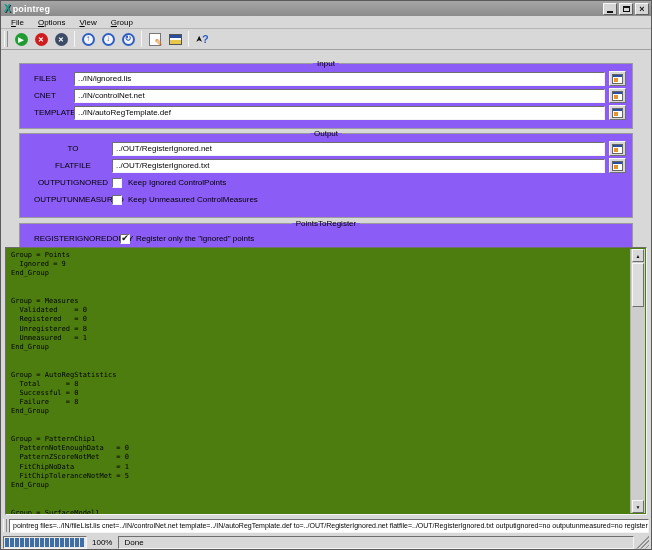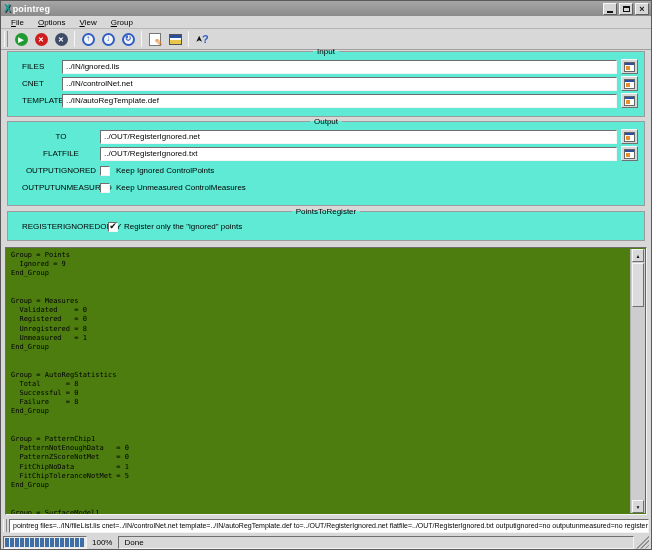--- a/index.html
+++ b/index.html
@@ -52,22 +52,22 @@
   .icon-page{position:relative;width:12px;height:13px;background:#fff;border:1px solid #777;}
   .icon-page .pencil{position:absolute;right:-3px;bottom:-3px;color:#e07818;font-size:10px;line-height:10px;}
   .icon-winframe{width:13px;height:11px;border:1px solid #555;background:#fff;display:flex;flex-direction:column;}
   .icon-winframe .wf-top{height:3px;background:#2b4f9e;}
   .icon-winframe .wf-mid{flex:1;background:#fff;}
   .icon-winframe .wf-bot{height:4px;background:#e8c84a;}
   .icon-whatsthis{display:flex;align-items:center;}
   .wt-arrow{display:inline-block;transform:rotate(-90deg);font-size:9px;color:#111;}
   .wt-q{color:var(--arrow-blue,#2f5fc4);font-weight:bold;font-size:11px;margin-left:-1px;}
   
-  fieldset{position:absolute;left:6px;right:6px;margin:0;
-    border:1px solid #9b9b9b;padding:1px 6px 3px 6px;background:#5eead4;}
+  fieldset{position:absolute;left:6px;right:6px;margin:12px;
+    border:1px solid #9b9b9b;padding:1px 6px 3px 6px;background:#8b5cf6;}
   legend{margin:0 auto;padding:0 4px;font-size:8px;}
   .frow{display:flex;align-items:center;height:15px;margin-top:2px;}
   .flabel{flex:none;padding-left:8px;}
   .in-label{width:48px;}
   .out-label{width:86px;text-align:center;}
   .ptr-label{width:94px;}
   .tfield{flex:1;height:14px;background:#fff;
     border-top:1px solid #6e6e6e;border-left:1px solid #6e6e6e;
     border-bottom:1px solid #f4f4f4;border-right:1px solid #f4f4f4;
     padding:0 3px;display:flex;align-items:center;overflow:hidden;white-space:nowrap;}

